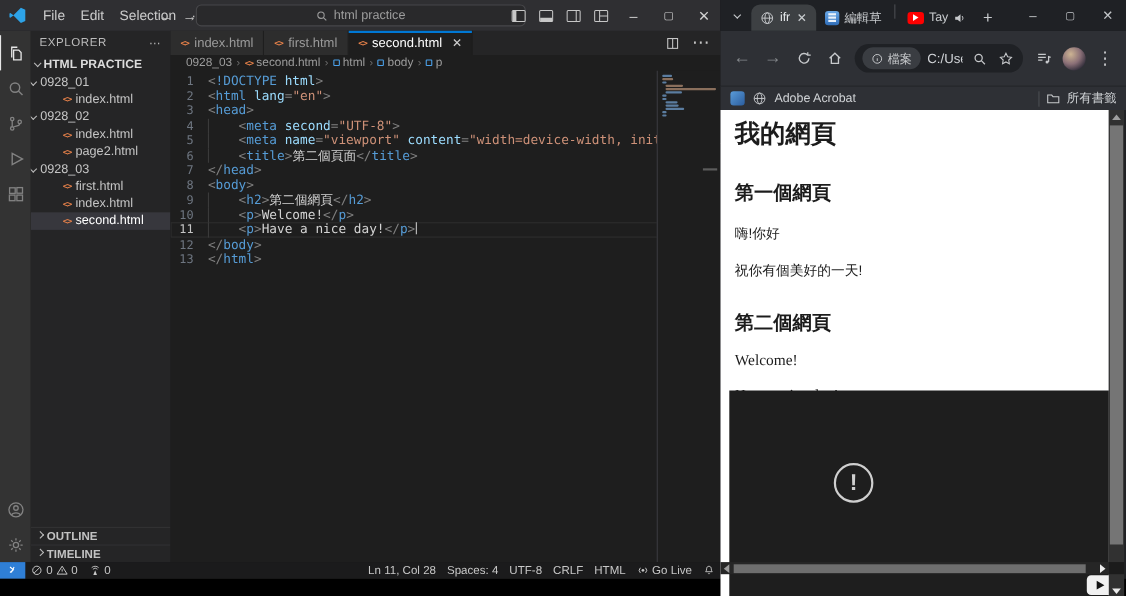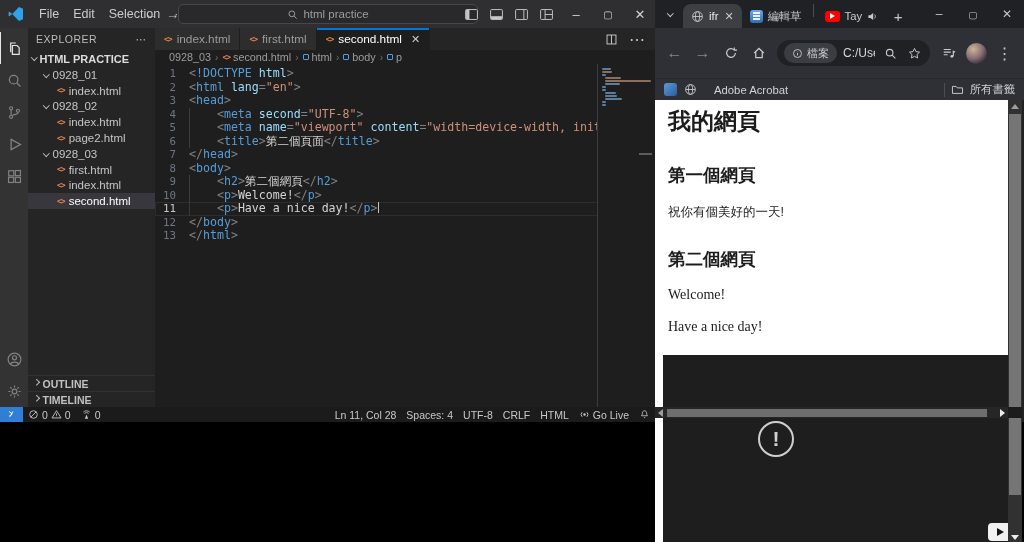--- a/index.html
+++ b/index.html
@@ -1,17 +1,17 @@
 <!DOCTYPE html>
 <html><head>
 <meta charset="utf-8">
 <style>
 *{box-sizing:border-box;margin:0;padding:0}
 html,body{width:1024px;height:542px;overflow:hidden;background:#000;font-family:"Liberation Sans",sans-serif}
-.win{position:absolute;top:0;height:422px}
+.win{position:absolute;top:0;height:526px}
 svg{display:block}
 
 
 .vscode{left:0;width:655px;background:#1e1e1e;display:flex;flex-direction:column}
 .vs-titlebar{flex:0 0 28px;background:#2f2f32;display:flex;align-items:center;position:relative;color:#cccccc}
 .vs-logo{width:16px;height:16px;margin:0 8px 0 8px}
 .menu-bar{display:flex;align-items:center}
 .menu-item{padding:0 7px;font-size:12.5px;color:#cccccc;cursor:default}
 .menu-more{padding:0 7px;font-size:12px;color:#cccccc;letter-spacing:1px}
 .nav-arrows{position:absolute;left:144px;top:0;height:28px;display:flex;align-items:center;gap:9px;color:#c2c2c2;font-size:13px}
@@ -23,21 +23,21 @@
 .vs-main{flex:1;display:flex;min-height:0}
 .activitybar{flex:0 0 28px;background:#333333;display:flex;flex-direction:column;align-items:stretch;padding-top:4px}
 .act{height:32px;display:flex;align-items:center;justify-content:center;color:#828282;border-left:1.5px solid transparent}
 .act.active{color:#e6e6e6;border-left-color:#e6e6e6}
 .act-spacer{flex:1}
 .sidebar{flex:0 0 127px;background:#252526;display:flex;flex-direction:column;color:#c5c5c5;overflow:hidden}
 .sb-header{flex:0 0 22px;display:flex;align-items:center;padding:0 8px;font-size:10.5px;letter-spacing:.5px;color:#bbbbbb}
 .sb-more{margin-left:auto;letter-spacing:1px;color:#b5b5b5}
 .root-row{height:17px;display:flex;align-items:center;gap:3px;padding-left:4px;font-size:11px;font-weight:bold;color:#dcdcdc}
 .tree-row{height:15.8px;display:flex;align-items:center;gap:4px;font-size:11.5px;white-space:nowrap;cursor:default}
-.tree-row.folder{padding-left:16px}
+.tree-row.folder{}
 .tree-row.file{padding-left:29px}
 .tree-row.selected{background:#37373d;color:#ffffff}
 .chev{width:4.5px;height:4.5px;border-right:1.3px solid #b9b9b9;border-bottom:1.3px solid #b9b9b9;transform:rotate(45deg);flex:none;margin-top:-2px}
 .chev.right{transform:rotate(-45deg)}
 .fico{color:#e8824a;font-family:"DejaVu Sans Mono",monospace;font-size:8px;font-weight:bold;letter-spacing:-1px;flex:none}
 .sb-bottom{margin-top:auto}
 .sb-sec{height:16px;border-top:1px solid #313132;display:flex;align-items:center;gap:4px;padding-left:6px;font-size:10.5px;font-weight:bold;color:#c2c2c2}
 .editor{flex:1;display:flex;flex-direction:column;min-width:0;background:#1e1e1e}
 .tabbar{flex:0 0 22px;background:#252526;display:flex;align-items:stretch}
 .etab{display:flex;align-items:center;gap:5px;padding:0 9px;font-size:11.8px;color:#9b9b9b;background:#2d2d2d;border-right:1px solid #1e1e1e;position:relative;cursor:default}
@@ -85,21 +85,21 @@
 .btoolbar{flex:0 0 32px;background:#2e3035;display:flex;align-items:center;padding:0 7px;gap:3px}
 .bt-ico{width:25px;height:25px;display:flex;align-items:center;justify-content:center;color:#c7c9cc;flex:none}
 .bt-ico.dim{color:#84878b}
 .omnibox{flex:1;height:26px;background:#1f2125;border-radius:13px;display:flex;align-items:center;gap:6px;padding:0 7px;min-width:0;margin:12px 3px}
 .chip{height:20px;background:#3a3d42;border-radius:10px;display:flex;align-items:center;gap:4px;padding:0 8px;font-size:11px;color:#c7c9cc;flex:none}
 .url{flex:1;font-size:12px;color:#d3d6da;white-space:nowrap;overflow:hidden;min-width:0}
 .ob-ico{width:18px;height:18px;display:flex;align-items:center;justify-content:center;color:#c7c9cc;flex:none}
 .avatar{width:21px;height:21px;border-radius:50%;background:radial-gradient(circle at 35% 30%,#cdb493,#8a6f77 45%,#2e2b38 80%);flex:none;margin:0 2px}
 .bookmarks{flex:0 0 22px;background:#2e3035;border-top:1px solid #26282c;display:flex;align-items:center;gap:7px;padding:0 9px;font-size:11.3px;color:#d0d3d6}
 .bm-appico{width:13px;height:13px;border-radius:3px;background:linear-gradient(135deg,#5a9bd8,#2b5d9e);flex:none}
-.bm-item{display:flex;align-items:center;gap:17px}
+.bm-item{display:flex;align-items:center;gap:7px}
 .bm-right{margin-left:auto;display:flex;align-items:center;gap:6px}
 .bm-div{width:1px;height:14px;background:#4a4d51}
 .bpage{flex:1;position:relative;background:#202124;min-height:0}
 .page-white{position:absolute;left:0;top:0;width:353px;height:445px;background:#ffffff;overflow:hidden}
 .web{padding:6px 14px 0 13px;color:#1c1c1c}
 .web h1{font-size:23px;font-weight:bold}
 .web h2{font-size:17.5px;margin-top:26px;font-weight:bold}
 .web p.zh{font-size:12.5px;margin-top:17px}
 .web p.en{font-family:"Liberation Serif",serif;font-size:14px;margin-top:16px}
 .video{position:absolute;left:8px;top:255px;width:345px;height:190px;background:#1e1e1e}
@@ -563,20 +563,21 @@
         </svg>
       <span>所有書籤</span>
     </span>
   </div>
 
   <div class="bpage">
     <div class="page-white">
       <div class="web" id="b-web">
         <h1>我的網頁</h1>
       <h2>第一個網頁</h2>
+          <p class="zh">嗨!你好</p>
           <p class="zh">祝你有個美好的一天!</p>
           <h2>第二個網頁</h2>
           <p class="en">Welcome!</p>
           <p class="en">Have a nice day!</p>
         </div>
     </div>
     <div class="video">
       <div class="verr">
         <span class="vicon">!</span>
       </div>

